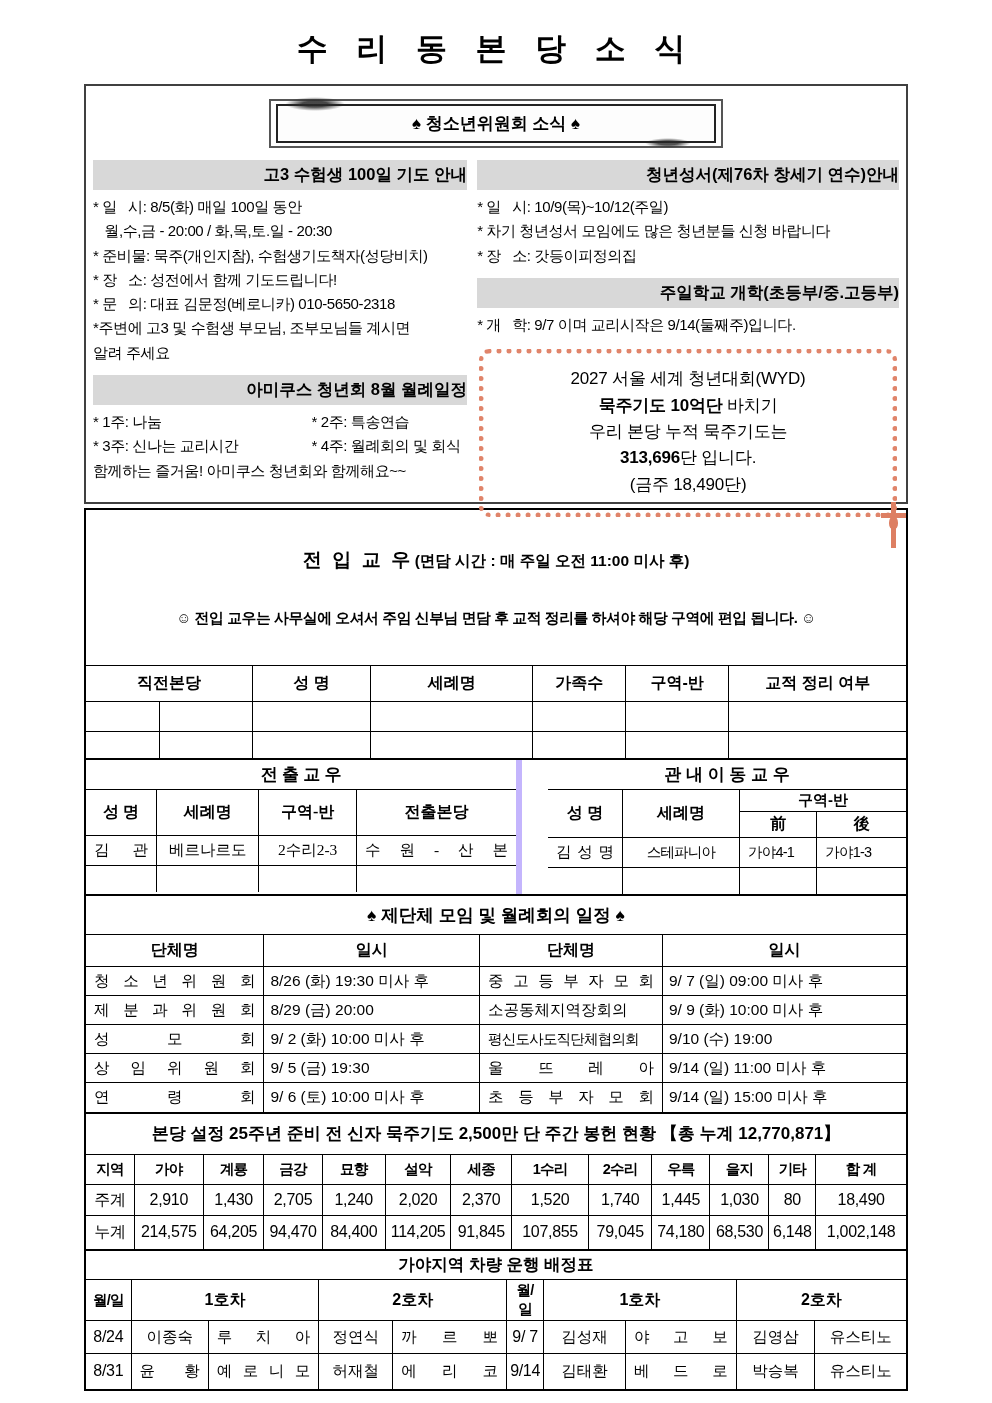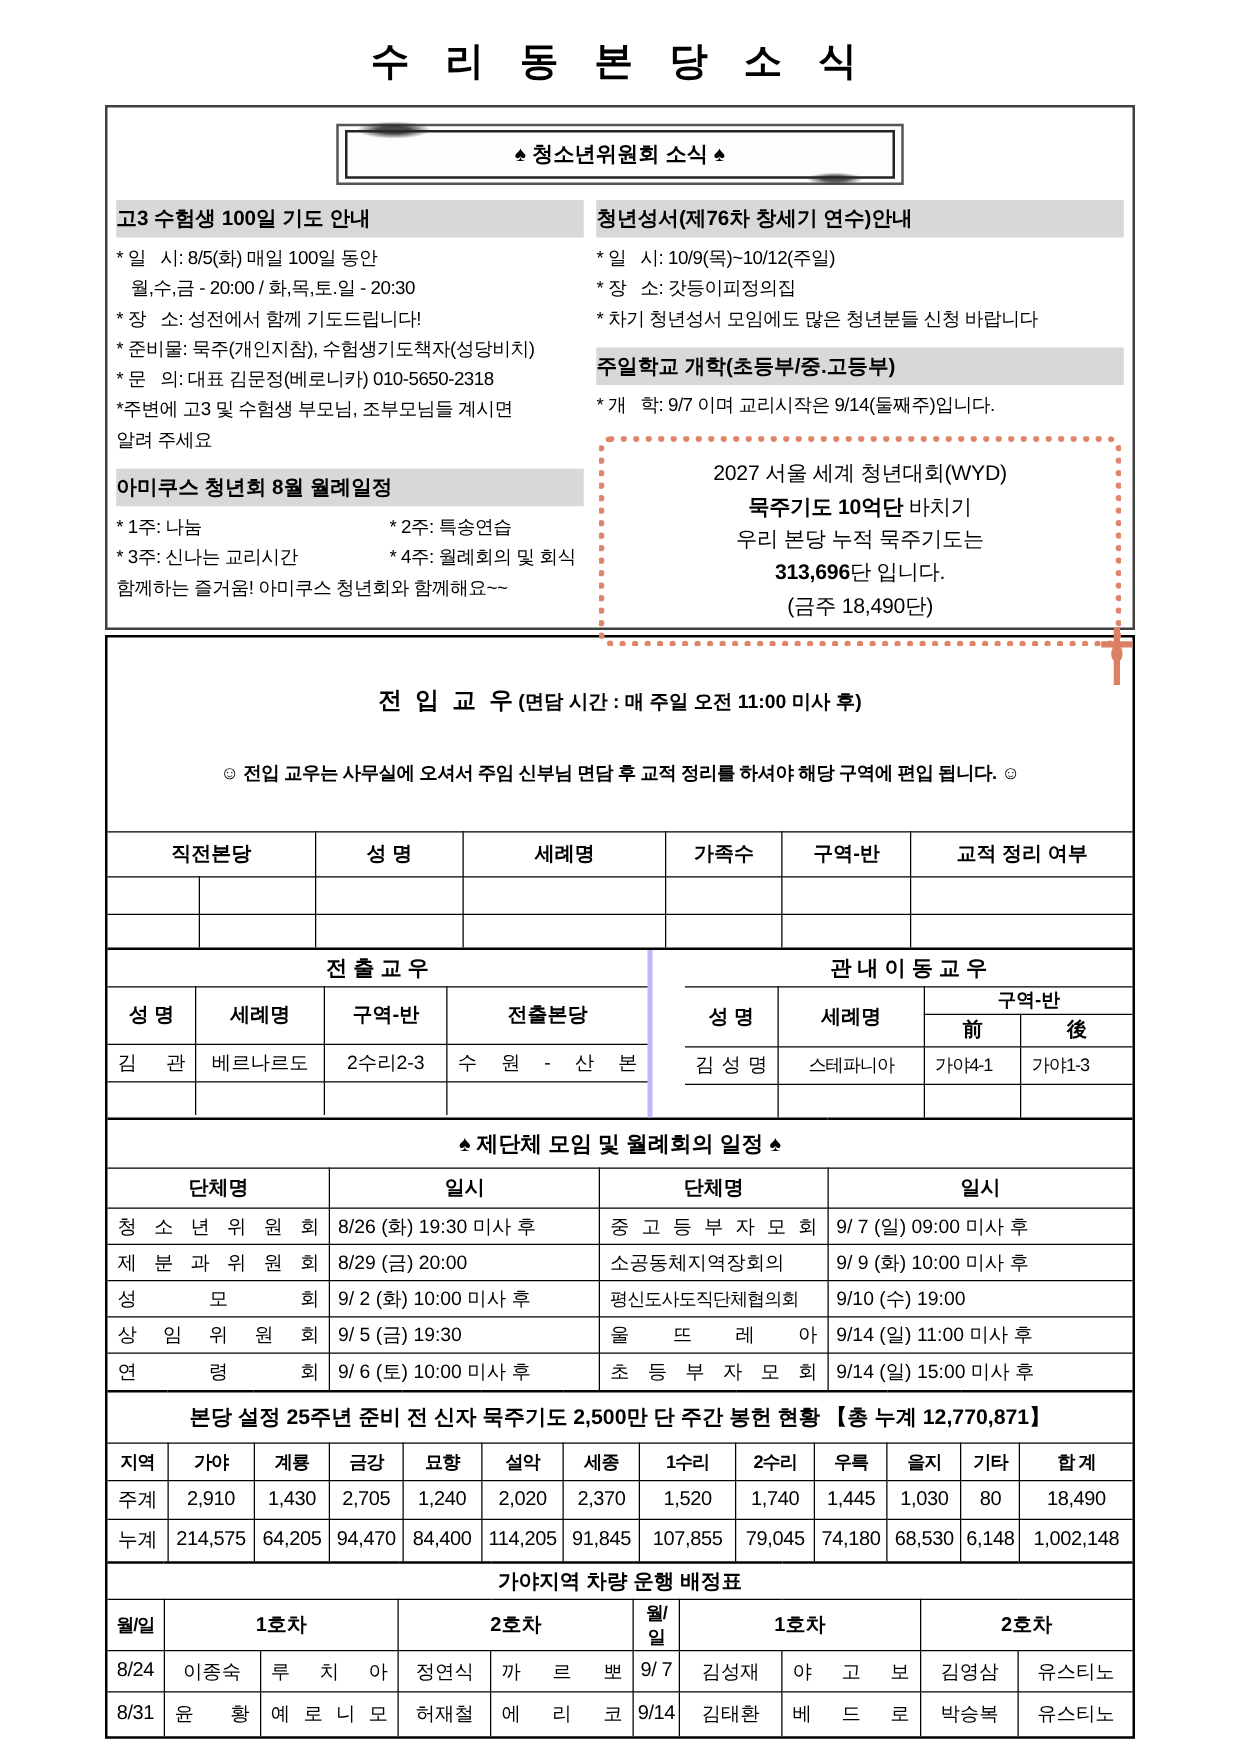--- a/index.html
+++ b/index.html
@@ -31,21 +31,21 @@
   }
   .smudge { position: absolute; pointer-events: none; }
   .smudge.a { left: 14px; top: -4px; width: 60px; height: 14px;
     background: radial-gradient(ellipse at center, rgba(40,40,40,.85) 0 30%, rgba(40,40,40,0) 70%); }
   .smudge.b { right: 30px; bottom: -2px; width: 46px; height: 10px;
     background: radial-gradient(ellipse at center, rgba(40,40,40,.8) 0 30%, rgba(40,40,40,0) 70%); }
   .cols { display: flex; padding: 0 7px; gap: 10px; }
   .col-l { width: 47%; }
   .col-r { width: 53%; }
   .sec-hdr {
-    background: #d8d8d8; font-weight: bold; text-align: left;
+    background: #d8d8d8; font-weight: bold; text-align: right;
     font-size: 16.5px; padding: 4px 0; margin-bottom: 5px;
   }
   .line {
     font-size: 15px; line-height: 1.62; white-space: pre; overflow: hidden;
     letter-spacing: -0.4px;
   }
   .pair { display: flex; gap: 24px; }
   .pair .line:first-child { width: 52%; }
   .mt10 { margin-top: 10px; }
   .rosary {
@@ -72,21 +72,21 @@
   .sec { border-top: 2px solid #000; }
   .title-cell { border-left: none !important; border-right: none !important; font-weight: bold; }
   .t1-main { font-size: 19px; font-weight: bold; }
   .t1-sub { font-size: 15.5px; font-weight: bold; }
   .t1-notice { font-size: 14.8px; font-weight: bold; letter-spacing: -0.4px; }
   .dl { border-left: 1px dotted #000 !important; }
   .db { border-bottom: 1px dotted #000 !important; }
   .just { text-align: justify; text-align-last: justify; white-space: normal; padding: 0 8px; }
   .tl { text-align: left; padding-left: 6px; }
   .halves { display: flex; }
-  .half-l { width: 54.9%; border-right: 4px solid #c4b5fd; box-sizing: border-box; }
+  .half-l { width: 54.9%; border-right: 6px solid #c4b5fd; box-sizing: border-box; font-family: Liberation Serif, serif; }
   .half-r { width: 45.1%; margin-left: 26px; }
   .h20{height:20px}.h26{height:26px}.h29{height:29px}.h30{height:30px}
   .h31{height:31px}.h32{height:32px}.h33{height:33px}.h35{height:35px}.h36{height:36px}
   .h40{height:40px}.h42{height:42px}.h46{height:46px}.h52{height:52px}
   .num { font-size: 16px; letter-spacing: -0.3px; }
   .small-cell { font-size: 14.5px; letter-spacing: -0.8px; }
 </style>
 </head>
 <body>
 
@@ -96,41 +96,41 @@
   <div class="banner-outer">
     <div class="smudge a"></div>
     <div class="smudge b"></div>
     <div class="banner-inner">♠ 청소년위원회 소식 ♠</div>
   </div>
   <div class="cols">
     <div class="col-l">
       <div class="sec-hdr">고3 수험생 100일 기도 안내</div>
       <div class="line">* 일   시: 8/5(화) 매일 100일 동안</div>
       <div class="line">   월,수,금 - 20:00 / 화,목,토.일 - 20:30</div>
+      <div class="line">* 준비물: 묵주(개인지참), 수험생기도책자(성당비치)</div>
       <div class="line">* 장   소: 성전에서 함께 기도드립니다!</div>
-      <div class="line">* 준비물: 묵주(개인지참), 수험생기도책자(성당비치)</div>
       <div class="line">* 문   의: 대표 김문정(베로니카) 010-5650-2318</div>
       <div class="line">*주변에 고3 및 수험생 부모님, 조부모님들 계시면</div>
       <div class="line">알려 주세요</div>
       <div class="sec-hdr mt10">아미쿠스 청년회 8월 월례일정</div>
       <div class="pair">
         <div class="line">* 1주: 나눔</div>
         <div class="line">* 2주: 특송연습</div>
       </div>
       <div class="pair">
         <div class="line">* 3주: 신나는 교리시간</div>
         <div class="line">* 4주: 월례회의 및 회식</div>
       </div>
       <div class="line">함께하는 즐거움! 아미쿠스 청년회와 함께해요~~</div>
     </div>
     <div class="col-r">
       <div class="sec-hdr">청년성서(제76차 창세기 연수)안내</div>
       <div class="line">* 일   시: 10/9(목)~10/12(주일)</div>
+      <div class="line">* 차기 청년성서 모임에도 많은 청년분들 신청 바랍니다</div>
       <div class="line">* 장   소: 갓등이피정의집</div>
-      <div class="line">* 차기 청년성서 모임에도 많은 청년분들 신청 바랍니다</div>
       <div class="sec-hdr mt10">주일학교 개학(초등부/중.고등부)</div>
       <div class="line">* 개   학: 9/7 이며 교리시작은 9/14(둘째주)입니다.</div>
       <div class="rosary">
         <div class="rline">2027 서울 세계 청년대회(WYD)</div>
         <div class="rline"><b>묵주기도 10억단</b><span> 바치기</span></div>
         <div class="rline">우리 본당 누적 묵주기도는</div>
         <div class="rline"><b>313,696</b><span>단 입니다.</span></div>
         <div class="rline">(금주 18,490단)</div>
         <div class="crucifix">
           <div class="h"></div>

